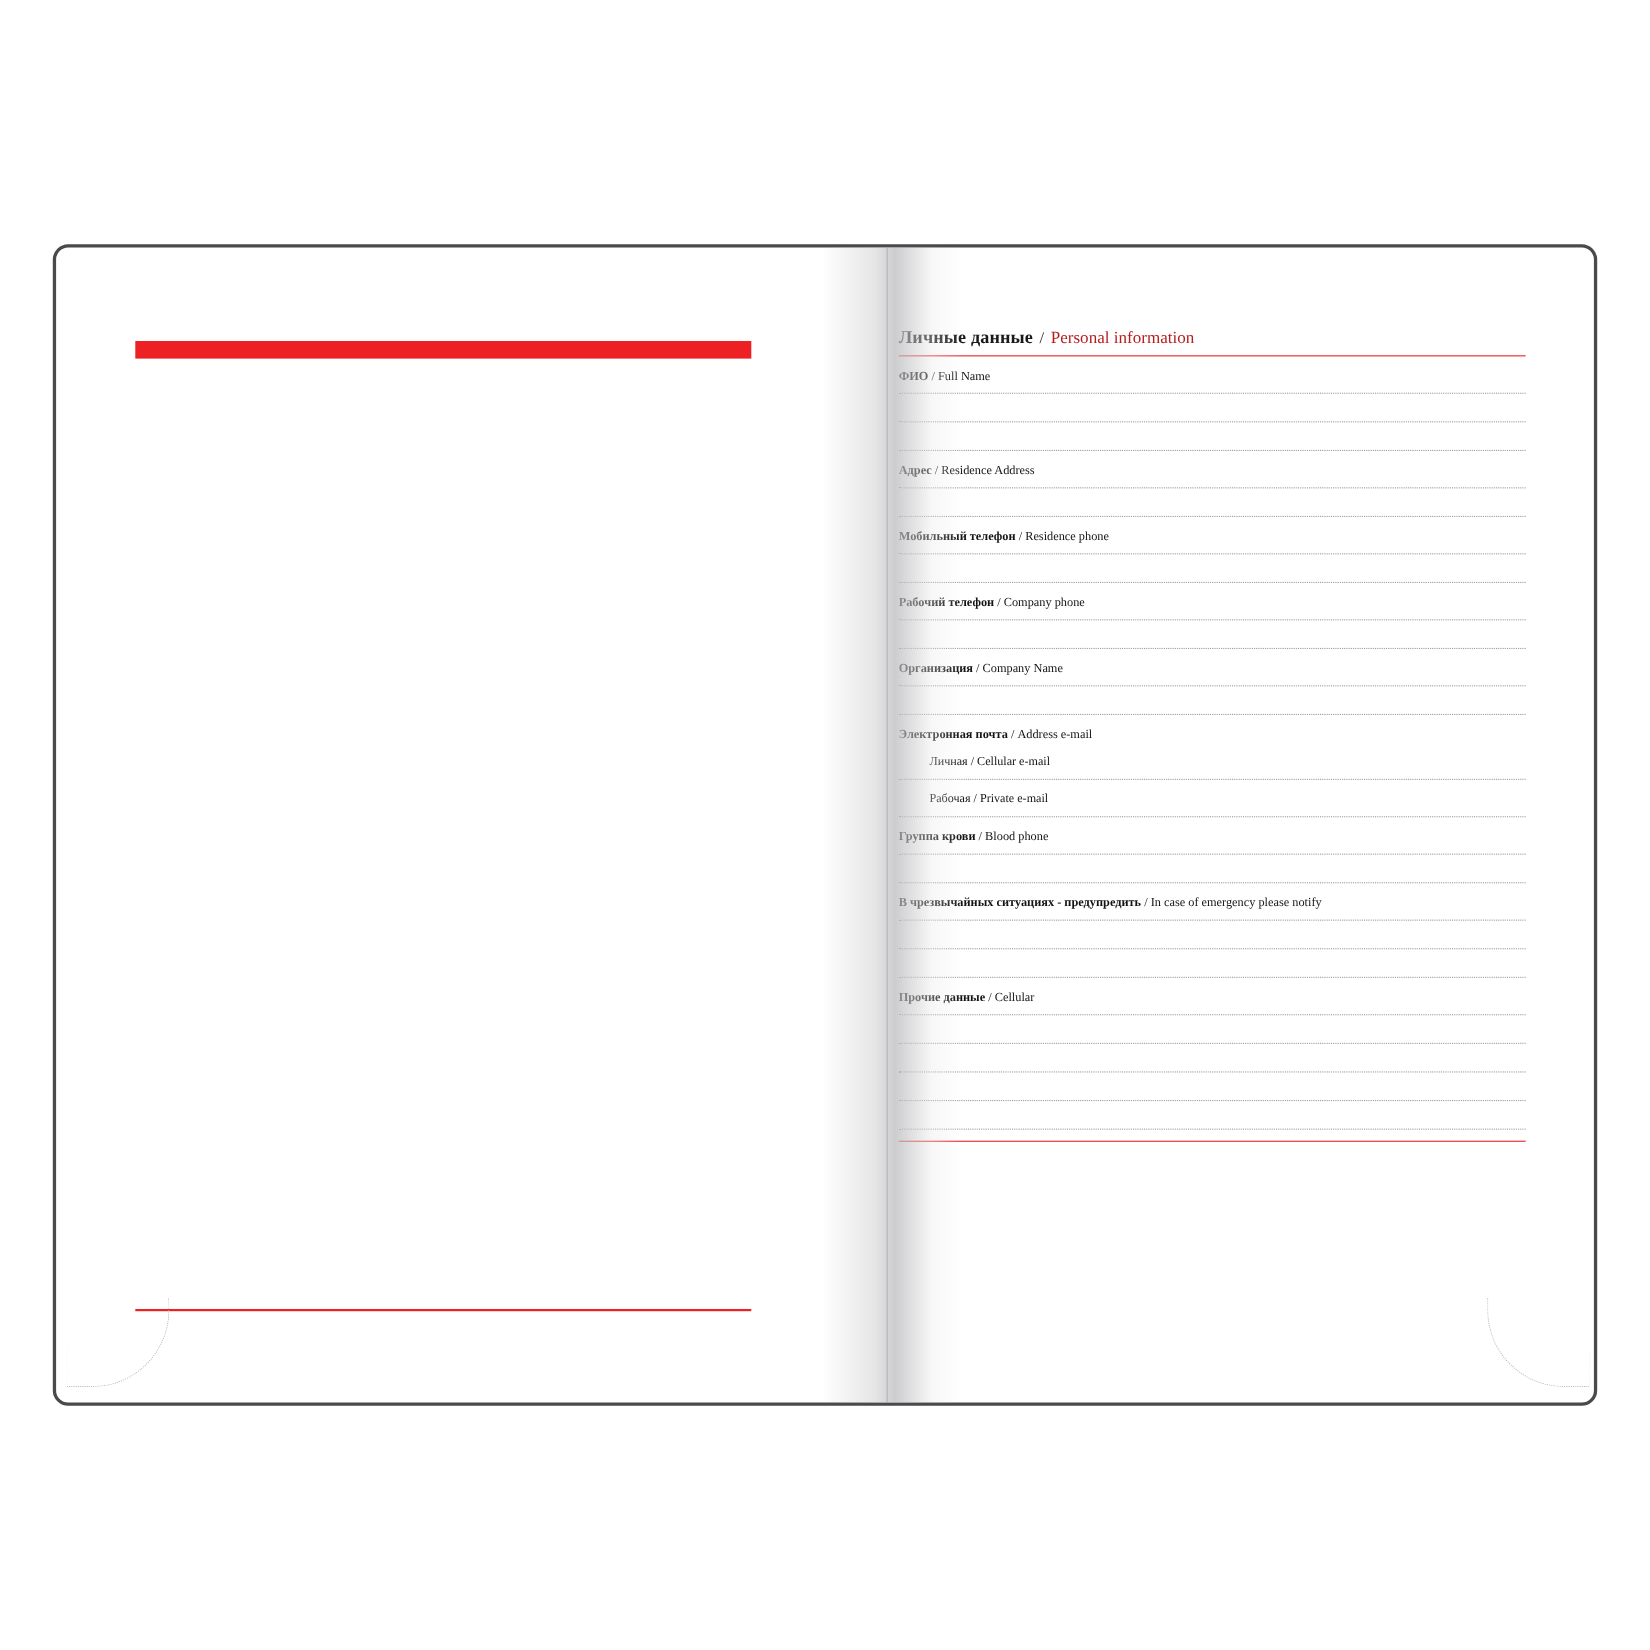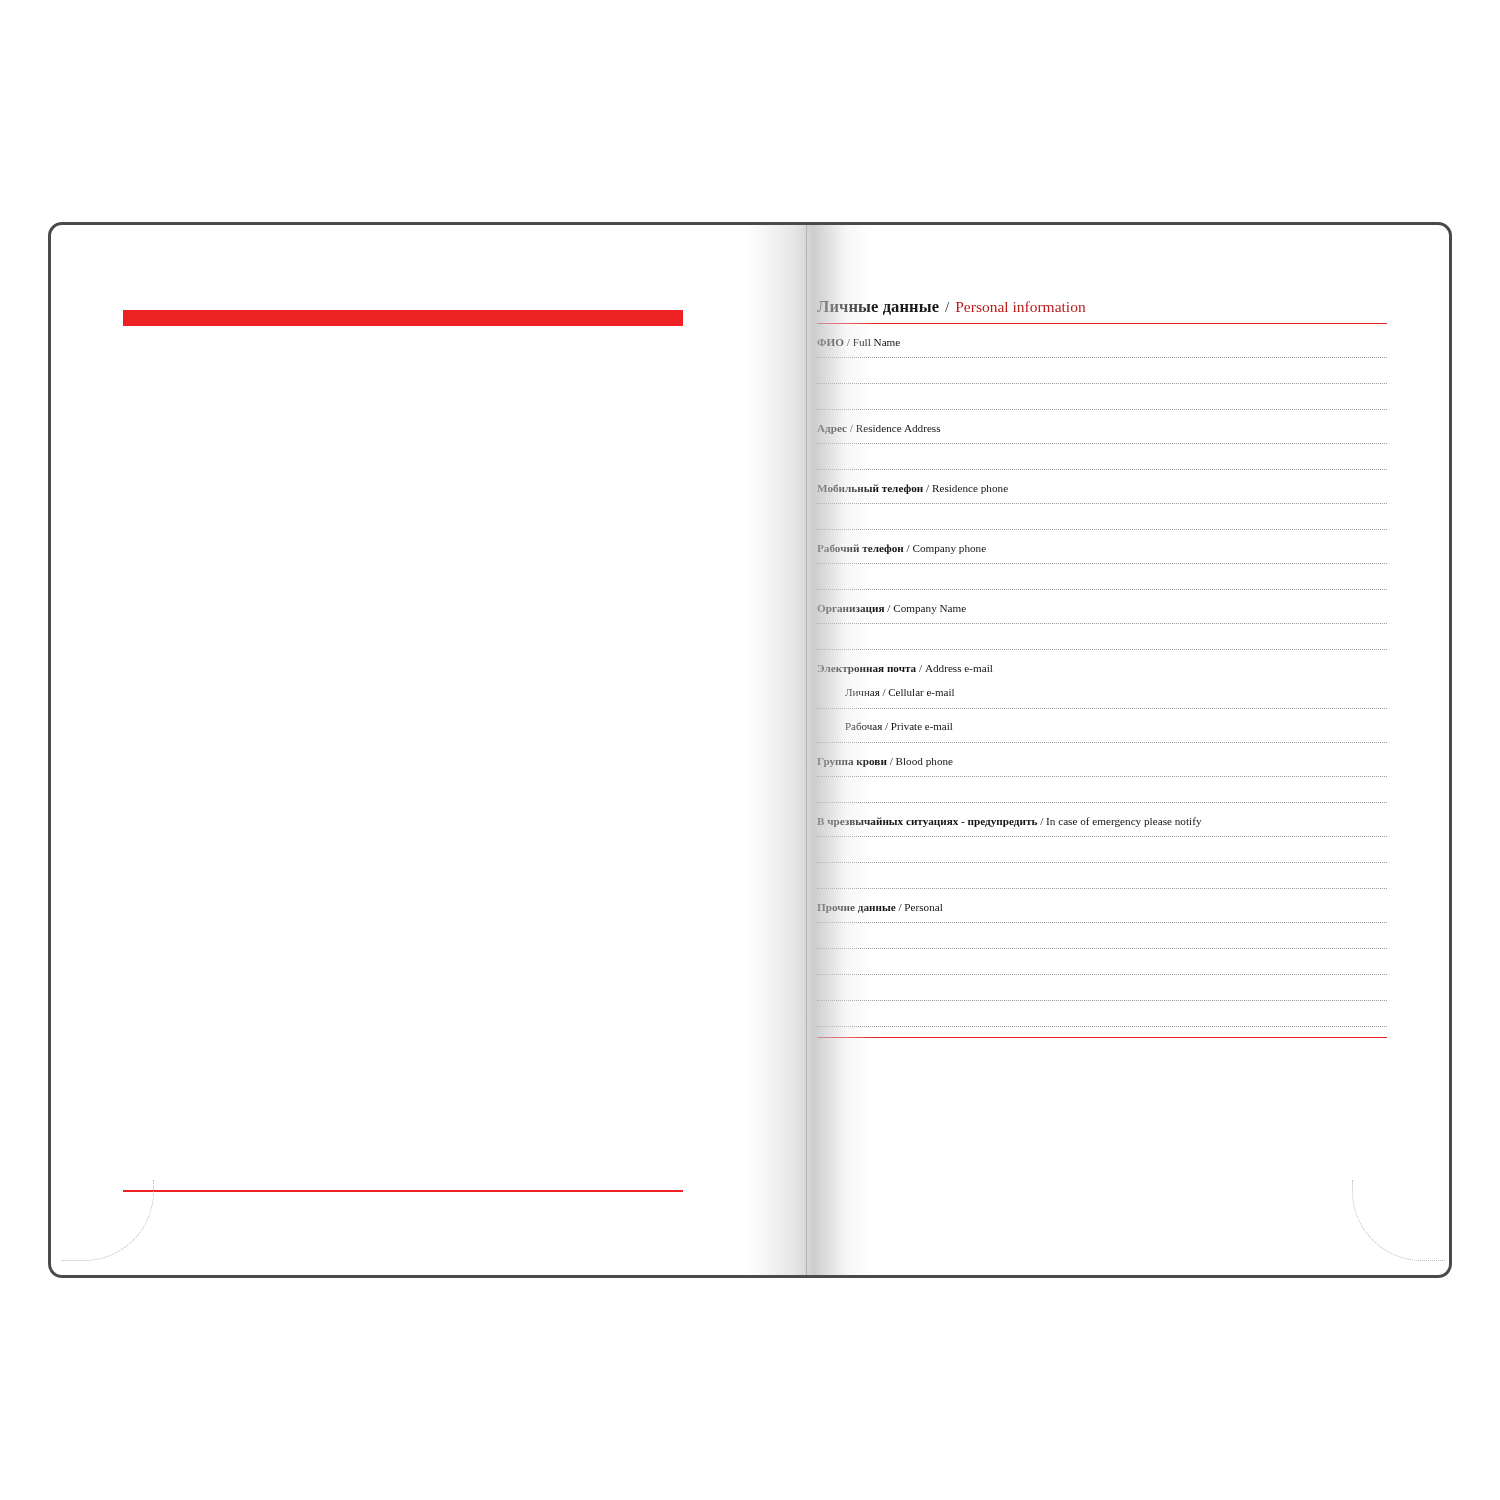--- a/index.html
+++ b/index.html
@@ -232,21 +232,21 @@
               <div class="line first"></div>
               <div class="line"></div>
             </div>
             <div class="field">
               <div class="field-label"><span class="ru">В чрезвычайных ситуациях - предупредить</span><span class="slash"> / </span><span class="en">In case of emergency please notify</span></div>
               <div class="line first"></div>
               <div class="line"></div>
               <div class="line"></div>
             </div>
             <div class="field">
-              <div class="field-label"><span class="ru">Прочие данные</span><span class="slash"> / </span><span class="en">Personal</span></div>
+              <div class="field-label"><span class="ru">Прочие данные</span><span class="slash"> / </span><span class="en">Cellular</span></div>
               <div class="line first"></div>
               <div class="line"></div>
               <div class="line"></div>
               <div class="line"></div>
               <div class="line"></div>
             </div>
           </div>
 
         <div class="bottom-rule"></div>
       </div>

